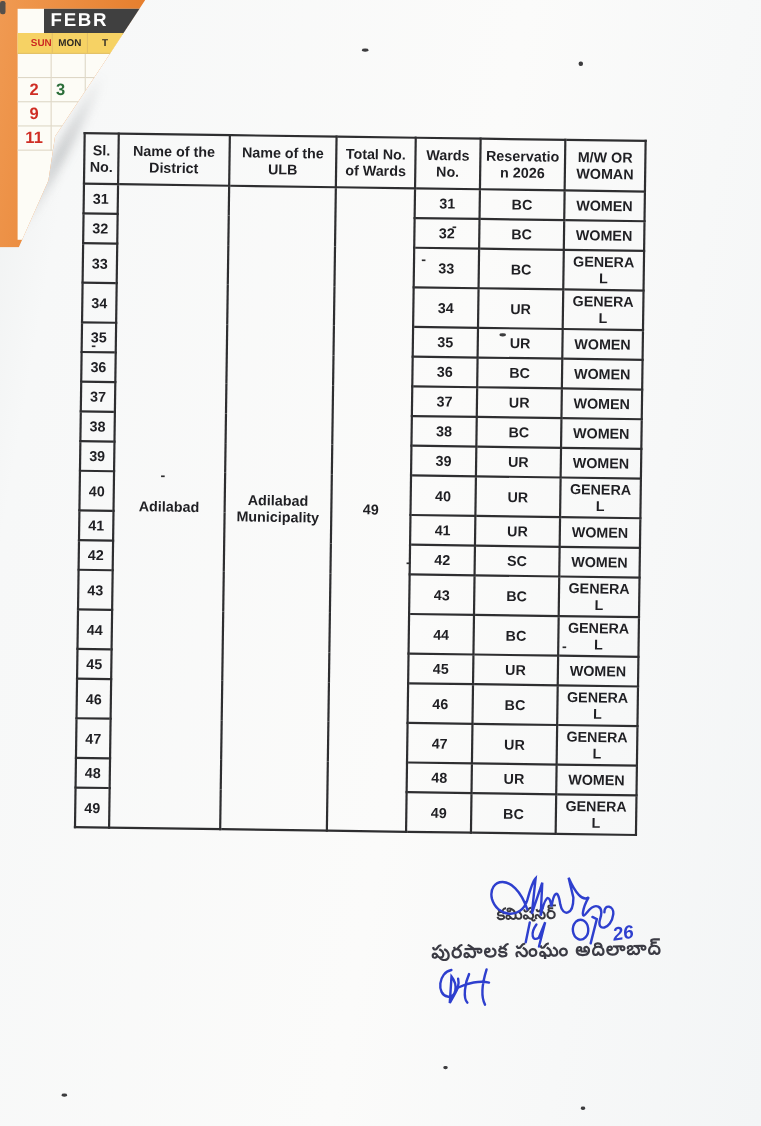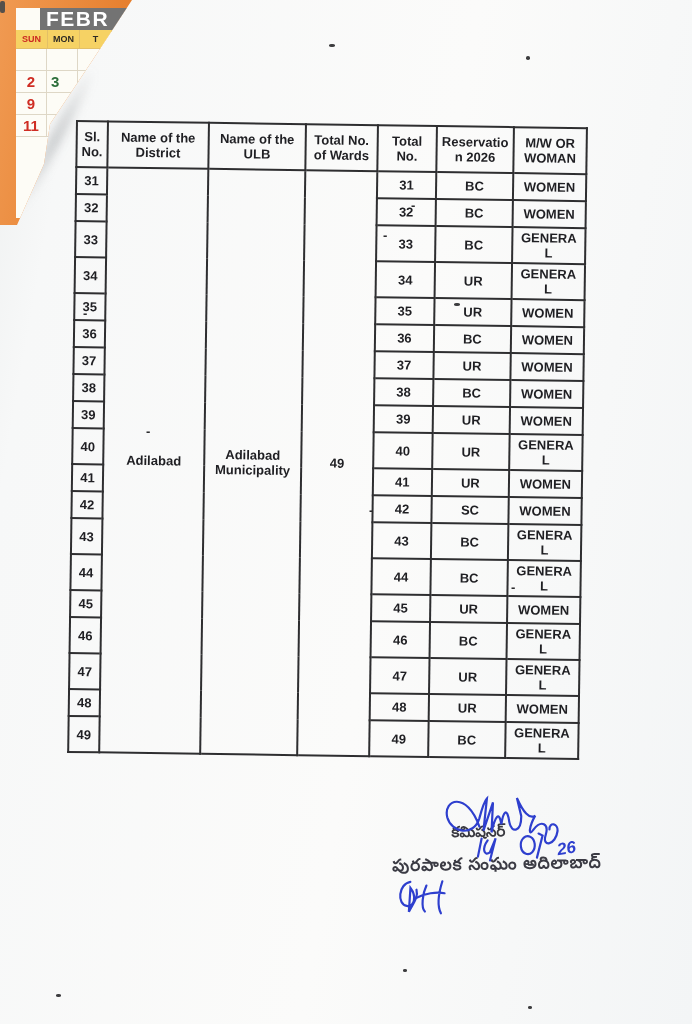--- a/index.html
+++ b/index.html
@@ -9,25 +9,25 @@
     font-family:"Liberation Sans",sans-serif;
   }
 
   
   .calendar{
     position:absolute;left:0;top:0;width:150px;height:225px;z-index:3;
     clip-path:polygon(0 0,132px 0,92px 61px,50px 124px,44px 164px,17px 225px,0 225px);
     background:linear-gradient(100deg,#f09a52 0%,#e67f2e 70%);
   }
   .cal-sheet{position:absolute;left:16px;top:8px;width:130px;height:210px;background:#fdfcf6;}
-  .cal-banner{height:22px;margin-left:24px;background:#737373;color:#fff;
-    font-weight:bold;font-size:21px;line-height:22px;letter-spacing:1.5px;padding-left:6px;}
+  .cal-banner{height:22px;margin-left:24px;background:#404040;color:#fff;
+    font-weight:bold;font-size:17px;line-height:22px;letter-spacing:1.5px;padding-left:6px;}
   .cal-weekdays{display:flex;background:#f6d264;height:18px;border-bottom:1px solid #e3c066;}
   .cal-weekdays .wd{width:31px;text-align:center;font-weight:bold;font-size:9px;line-height:18px;color:#2e2a24;border-right:1px solid #e3c066;}
-  .cal-weekdays .wd.sun{color:#cc2a22;}
+  .cal-weekdays .wd.sun{color:#cc2a22;text-align:right;}
   .cal-grid{display:grid;grid-template-columns:31px 31px 31px;grid-auto-rows:22px;}
   .cal-grid .cell{border-right:1px solid #ded7c6;border-bottom:1px solid #ded7c6;
     font-weight:bold;font-size:15px;line-height:22px;text-align:center;}
   .cal-grid .red{color:#cf2d24;}
   .cal-grid .green{color:#2c6e3a;text-align:left;padding-left:4px;}
   .tear-shadow{position:absolute;left:-60px;top:127px;width:230px;height:26px;z-index:2;
     background:radial-gradient(closest-side,rgba(110,115,120,.38),rgba(110,115,120,0) 72%);
     transform:rotate(-62deg);filter:blur(4px);}
   .corner-smudge{position:absolute;left:0;top:1px;width:5px;height:12px;background:#55504b;z-index:4;border-radius:2px;}
 
@@ -102,21 +102,21 @@
         <col style="width:59px">
         <col style="width:77px">
         <col style="width:73px">
     </colgroup>
     <thead>
       <tr>
         <th>Sl. No.</th>
         <th>Name of the District</th>
         <th>Name of the ULB</th>
         <th>Total No. of Wards</th>
-        <th>Total No.</th>
+        <th>Wards No.</th>
         <th class="brk">Reservation 2026</th>
         <th>M/W OR WOMAN</th>
       </tr>
     </thead>
     <tbody id="ward-rows">
         <tr class="single">
           <td>31</td>
           <td class="merged" rowspan="19">Adilabad</td>
           <td class="merged" rowspan="19">Adilabad Municipality</td>
           <td class="merged" rowspan="19">49</td>

